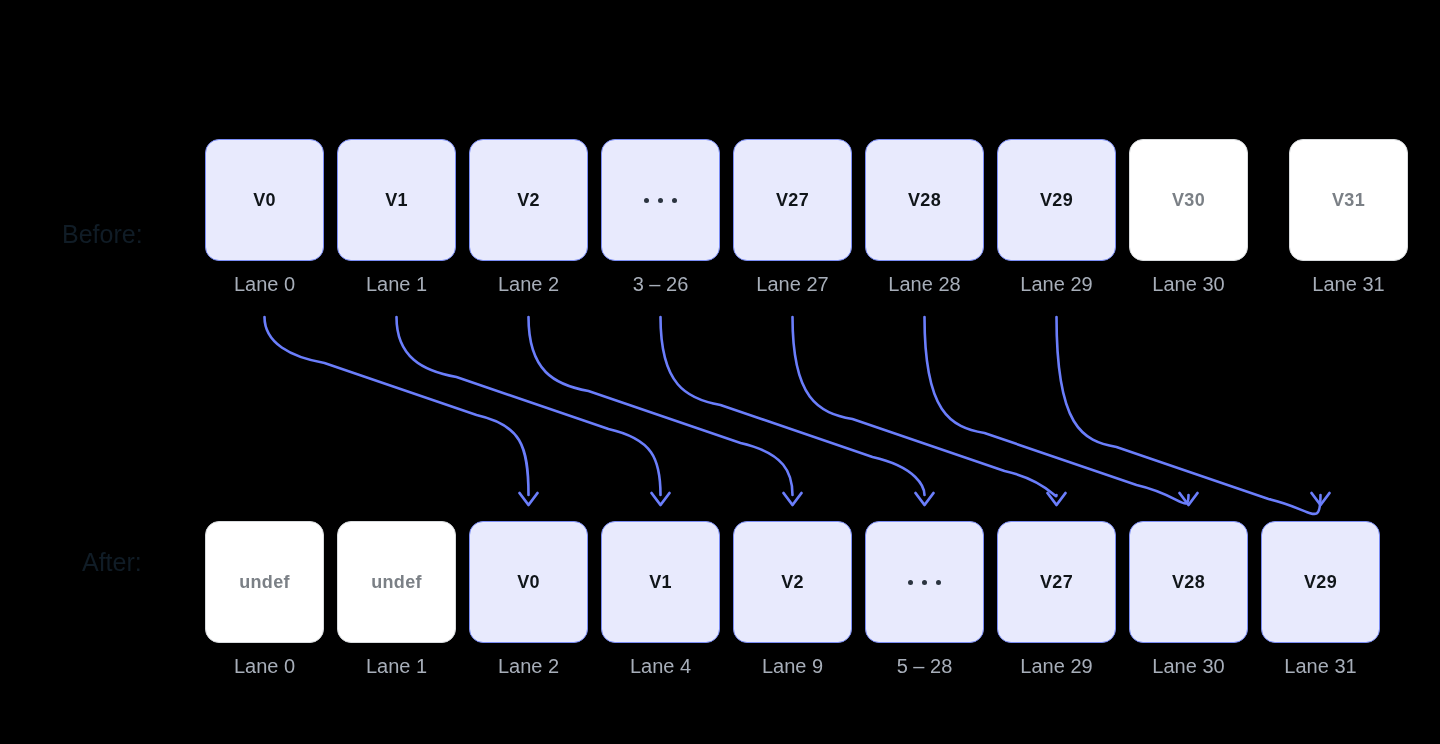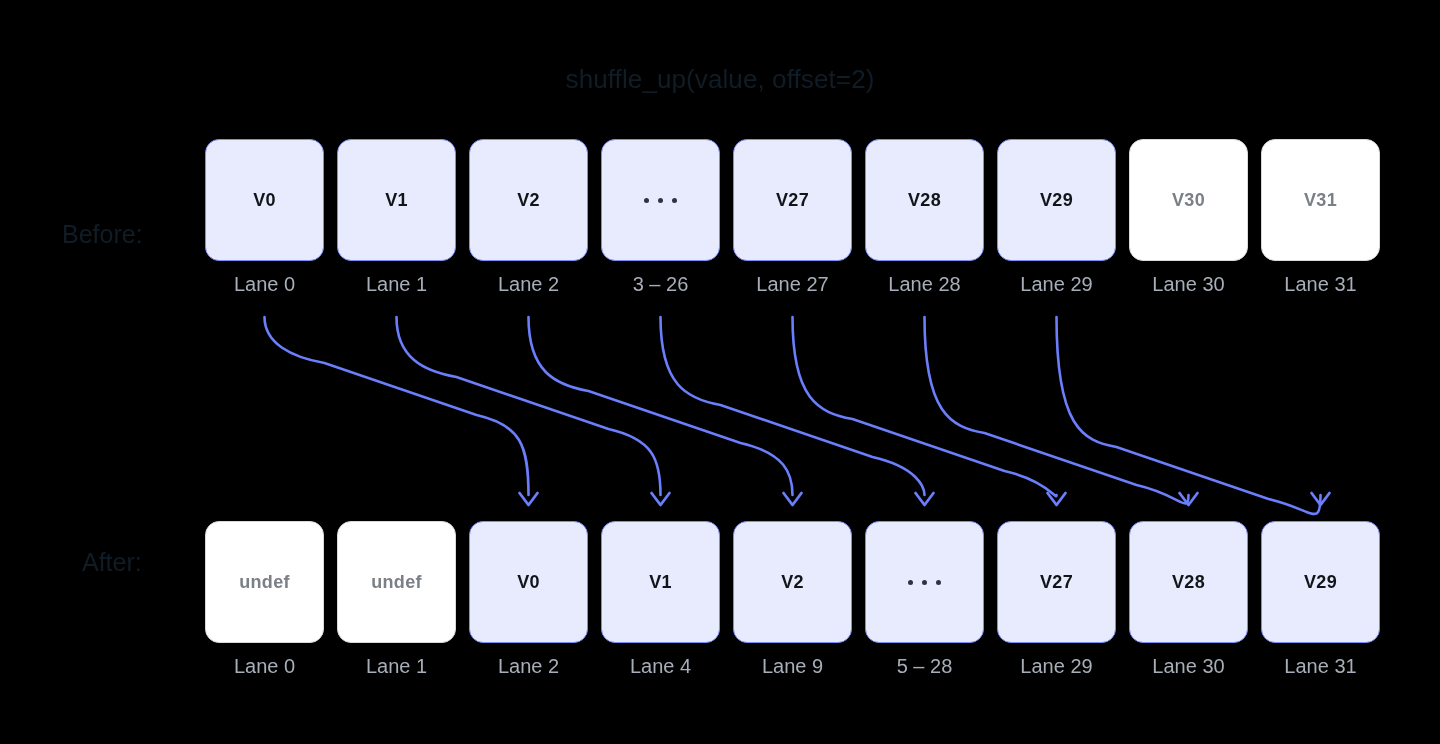--- a/index.html
+++ b/index.html
@@ -116,21 +116,20 @@
     width: 1440px;
     height: 744px;
     pointer-events: none;
   }
 </style>
 </head>
 <body>
 
 <div id="diagram">
 
-  <div class="title">shuffle_up(value, offset=2)</div>
 
   <div class="row-label before">Before:</div>
   <div class="row-label after">After:</div>
 
   <div class="cells before" id="cells-before">
       <div class="cell-wrap" style="left: 0px;">
         <div class="cell filled">
           <span>V0</span>
         </div>
         <div class="lane-label">Lane 0</div>
@@ -174,21 +173,21 @@
           <span>V29</span>
         </div>
         <div class="lane-label">Lane 29</div>
       </div>
       <div class="cell-wrap" style="left: 924px;">
         <div class="cell empty">
           <span>V30</span>
         </div>
         <div class="lane-label">Lane 30</div>
       </div>
-      <div class="cell-wrap" style="left: 1056px;">
+      <div class="cell-wrap" style="left: 1084px;">
         <div class="cell empty">
           <span>V31</span>
         </div>
         <div class="lane-label">Lane 31</div>
       </div>
     </div>
   <div class="cells after" id="cells-after">
       <div class="cell-wrap" style="left: 0px;">
         <div class="cell empty">
           <span>undef</span>

